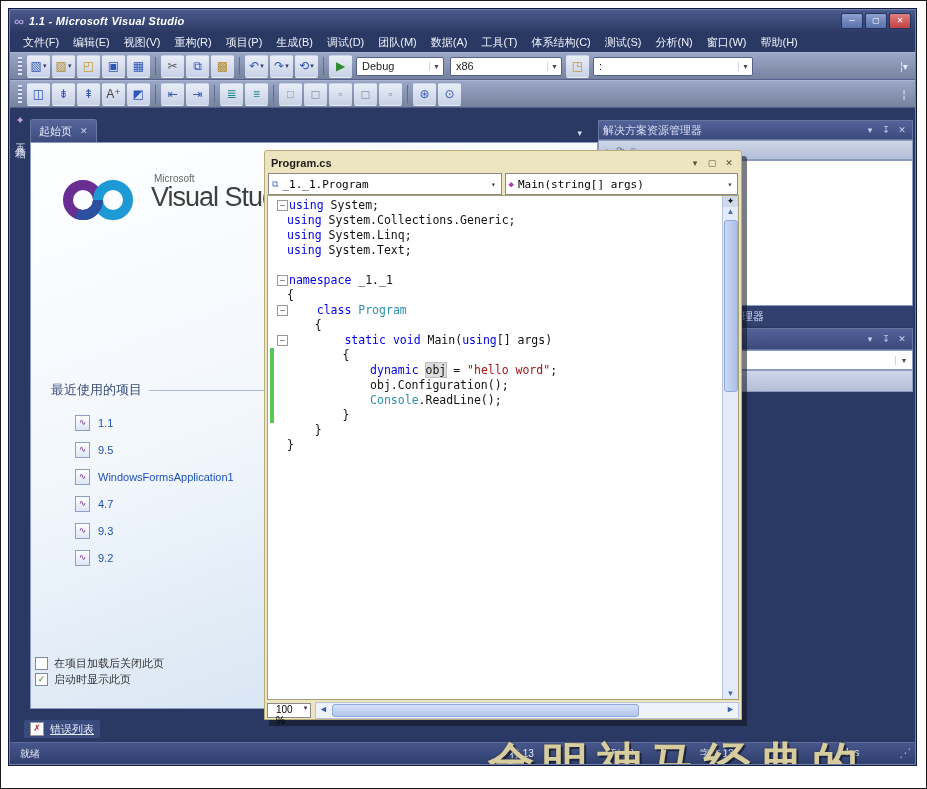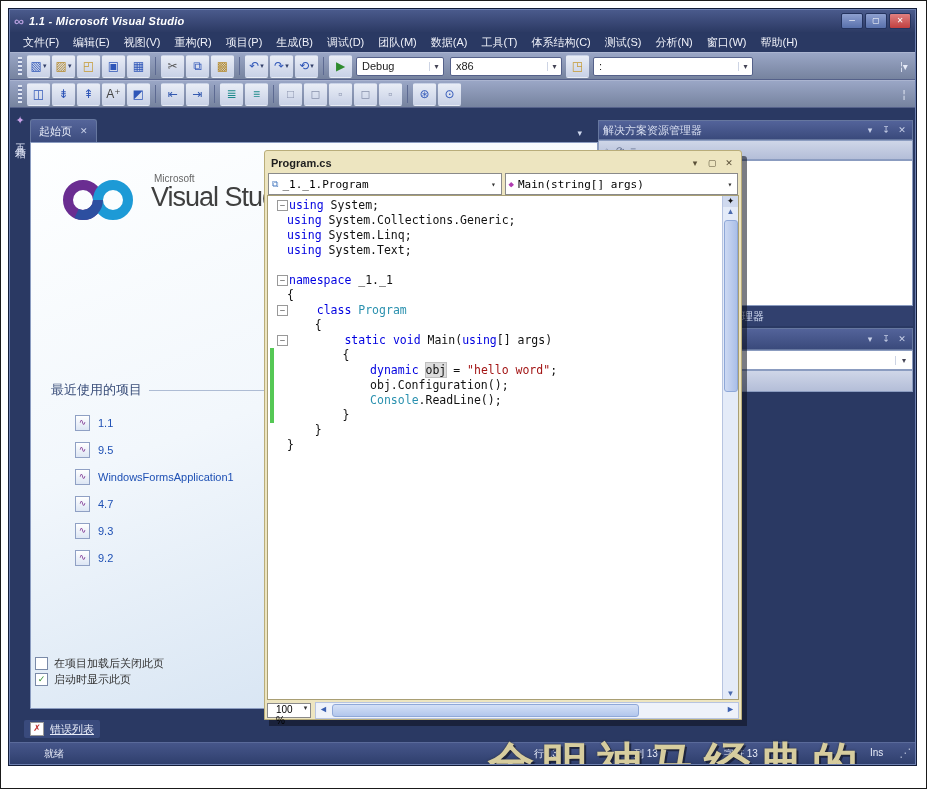--- a/index.html
+++ b/index.html
@@ -109,21 +109,21 @@
   .hscroll{flex:1;height:15px;background:#eef2fa;border:1px solid #b7c4e0;position:relative;}
   .hs-l,.hs-r{position:absolute;top:0;width:15px;height:13px;color:#3a5fb0;font-size:9px;text-align:center;line-height:13px;}
   .hs-l{left:0;} .hs-r{right:0;}
   .hs-thumb{position:absolute;left:16px;top:1px;width:305px;height:11px;background:linear-gradient(#d4e0f6,#b2c6ec);border:1px solid #8fa8d8;border-radius:3px;}
 
   
   .errorlist{position:absolute;left:14px;top:612px;height:18px;display:flex;align-items:center;gap:6px;padding:0 6px;background:#394a7c;border-radius:2px;}
   .el-ico{width:12px;height:12px;background:#fff;border:1px solid #999;color:#c03030;font-size:9px;line-height:11px;text-align:center;}
   .errorlist .txt{color:#e8ecf8;font-size:11px;text-decoration:underline;}
   .statusbar{position:absolute;left:0;top:732px;width:905px;height:22px;background:linear-gradient(#46568a,#2e3e6c);border-top:1px solid #5a6a9a;}
-  .statusbar .sfield{position:absolute;top:4px;color:#e8ecf8;font-size:10px;margin-left:24px;}
+  .statusbar .sfield{position:absolute;top:4px;color:#e8ecf8;font-size:10px;}
   .watermark{position:absolute;left:478px;top:724px;z-index:40;font-size:46px;font-weight:bold;letter-spacing:8px;color:rgba(224,214,164,.95);text-shadow:2px 2px 0 rgba(15,18,35,.65),0 0 2px #333;white-space:nowrap;}
   .grip-rs{position:absolute;right:4px;top:3px;color:#aab4d0;font-size:12px;}
 </style>
 </head>
 <body>
 
 <div id="frame">
   <div id="vswin">
 
     <div class="titlebar">

